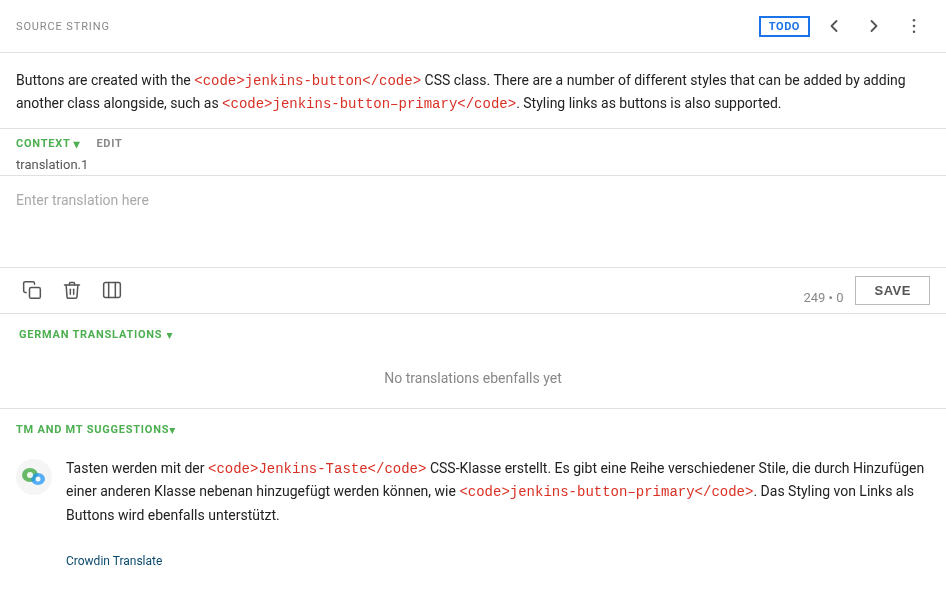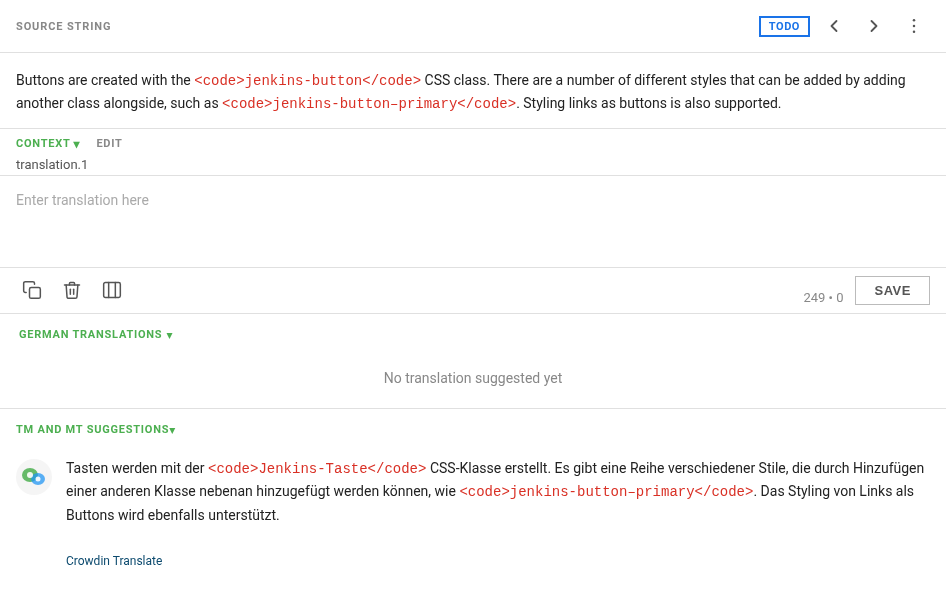--- a/index.html
+++ b/index.html
@@ -15,21 +15,21 @@
     
     .header {
       display: flex;
       align-items: center;
       justify-content: space-between;
       padding: 12px 16px;
       border-bottom: 1px solid #e0e0e0;
     }
     .header-left {
       font-size: 11px;
-      font-weight: 700;
+      font-weight: 400;
       color: #888;
       letter-spacing: 0.08em;
       text-transform: uppercase;
     }
     .header-right {
       display: flex;
       align-items: center;
       gap: 8px;
     }
     .todo-badge {
@@ -339,21 +339,21 @@
       <span>0</span>
     </span>
     <button class="save-btn">SAVE</button>
   </div>
 </div>
 
 <div class="section-header">
   <span class="section-header-label">GERMAN TRANSLATIONS</span>
   <span class="chevron">▾</span>
 </div>
-<div class="no-translations">No translation suggested yet</div>
+<div class="no-translations">No translations ebenfalls yet</div>
 
 <div class="tm-section-header">
   <span class="tm-section-label">TM AND MT SUGGESTIONS</span>
   <span class="chevron">▾</span>
 </div>
 
 <div class="suggestion-item">
   <div class="suggestion-icon">
 
     <svg viewBox="0 0 36 36" width="36" height="36">

